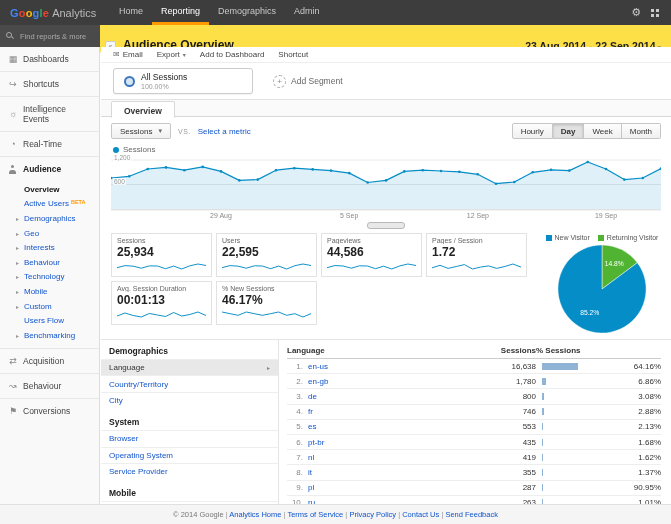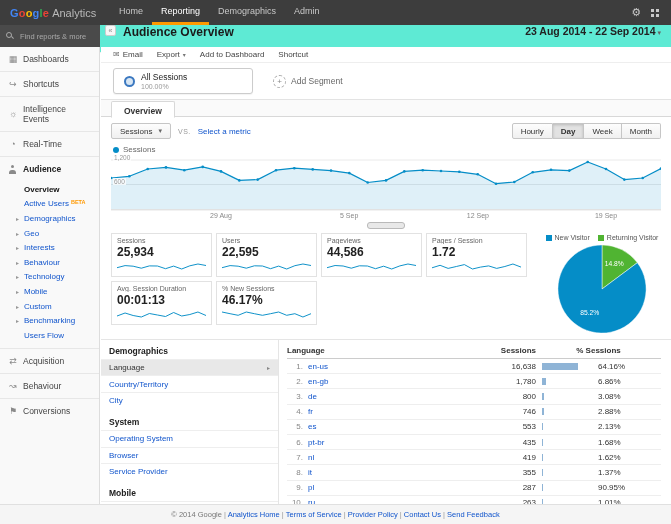--- a/index.html
+++ b/index.html
@@ -22,21 +22,21 @@
 
   
   #sidebar-search{position:absolute;top:25px;left:0;width:100px;height:22px;background:#4a4a4a;
                   display:flex;align-items:center;gap:4px;padding:0 6px;box-sizing:border-box}
   .search-icon{display:inline-block;width:8px;height:8px;position:relative;flex:0 0 auto}
   .search-icon::before{content:'';position:absolute;top:0;left:0;width:4px;height:4px;border:1px solid #a9a9a9;border-radius:50%}
   .search-icon::after{content:'';position:absolute;left:5px;top:5px;width:3px;height:1px;background:#a9a9a9;transform:rotate(45deg)}
   #sidebar-search input{flex:1;min-width:0;background:transparent;border:none;outline:none;color:#ddd;font-size:7.5px;font-family:inherit}
   #sidebar-search input::placeholder{color:#aaa}
 
-  #page-header{position:absolute;top:25px;left:100px;right:0;height:28px;background:#5eead4;display:flex;align-items:flex-start;
+  #page-header{position:absolute;top:25px;left:100px;right:0;height:28px;background:#fde047;display:flex;align-items:flex-end;
                border-bottom:1px solid #eee;box-sizing:border-box}
   .collapse-btn{width:11px;height:11px;margin-left:5px;border:1px solid #ccc;background:#f7f7f7;font-size:7px;line-height:9px;
                 text-align:center;color:#888;border-radius:2px;padding:0;cursor:pointer}
   #page-title{font-size:12px;font-weight:bold;color:#1a1a1a;margin:0 0 0 7px}
   .date-range{margin-left:auto;margin-right:10px;font-size:10.5px;font-weight:bold;color:#222;cursor:pointer;white-space:nowrap}
   .caret{font-size:7px;color:#666;margin-left:2px}
 
   
   #sidebar{position:absolute;top:47px;left:0;width:100px;bottom:19px;background:#f9f9f9;border-right:1px solid #ddd;
            box-sizing:border-box;overflow:hidden}
@@ -117,29 +117,29 @@
   .dim-header{font-size:8.5px;font-weight:bold;color:#222;padding:5px 8px 3px}
   .dim-header.gap{margin-top:4px}
   .dim-item{display:flex;align-items:center;font-size:8px;color:#15c;padding:3.2px 8px;border-top:1px solid #eee;cursor:pointer}
   .dim-item.sel{background:#e8e8e8;color:#333}
   .dim-arrow{margin-left:auto;color:#888;font-size:6px}
 
   #data-table{flex:1;display:flex;flex-direction:column;padding:2px 10px 0 8px;min-width:0}
   .t-head{display:flex;align-items:center;font-size:8px;font-weight:bold;color:#333;border-bottom:1px solid #ccc;padding:4px 0 3px}
   .th-lang{flex:1}
   .th-sess{width:90px;text-align:right}
-  .th-pct{width:125px;text-align:center}
+  .th-pct{width:125px;text-align:left}
   .t-row{display:flex;align-items:center;font-size:8px;border-bottom:1px solid #eee;padding:2.6px 0}
   .t-rank{width:16px;text-align:right;color:#888;margin-right:5px}
   .t-lang{flex:1;color:#15c;cursor:pointer}
   .t-sess{width:90px;text-align:right;color:#333}
   .t-pct{width:125px;display:flex;align-items:center}
   .bar-track{width:56px;height:7px;margin-left:6px}
   .bar-fill{height:100%;background:#8fb4d6}
-  .t-pct-text{flex:1;text-align:left;color:#333}
+  .t-pct-text{flex:1;text-align:right;color:#333}
 
   #footer{position:absolute;left:0;right:0;bottom:0;height:19px;background:#f5f5f5;border-top:1px solid #e0e0e0;
           display:flex;align-items:center;justify-content:center;font-size:7.5px;color:#777}
   #footer-links{display:inline}
   .flink{color:#15c;cursor:pointer;white-space:pre}
   .flink::before{content:" | ";color:#999}
 </style>
 </head>
 <body>
 
@@ -261,28 +261,28 @@
 
       </div>
 
       <div class="sub-item">
         <span class="sub-arrow">▸</span>
         <span class="sub-label">Custom</span>
 
       </div>
 
       <div class="sub-item">
+
+        <span class="sub-label">Users Flow</span>
+
+      </div>
+
+      <div class="sub-item">
         <span class="sub-arrow">▸</span>
         <span class="sub-label">Benchmarking</span>
-
-      </div>
-
-      <div class="sub-item">
-
-        <span class="sub-label">Users Flow</span>
 
       </div>
     </div>
   <div class="side-item">
     <span class="side-icon">⇄</span>
     <span class="side-label">Acquisition</span>
   </div>
   <div class="side-item">
     <span class="side-icon">↝</span>
     <span class="side-label">Behaviour</span>
@@ -510,26 +510,26 @@
           <div class="dim-item">
             <span>City</span>
 
           </div>
         </div>
       <div class="dim-header gap">System</div>
       <div></div>
       <div>
 
           <div class="dim-item">
+            <span>Browser</span>
+
+          </div>
+
+          <div class="dim-item">
             <span>Operating System</span>
-
-          </div>
-
-          <div class="dim-item">
-            <span>Browser</span>
 
           </div>
 
           <div class="dim-item">
             <span>Service Provider</span>
 
           </div>
         </div>
       <div class="dim-header gap">Mobile</div>
       <div>
@@ -673,14 +673,14 @@
 
     </div>
   </div>
 
 </main>
 
 <footer id="footer">
   <span>© 2014 Google</span>
   <span id="footer-links">
     
-  <a class="flink">Analytics Home</a><a class="flink">Terms of Service</a><a class="flink">Provider Policy</a><a class="flink">Contact Us</a><a class="flink">Send Feedback</a></span>
+  <a class="flink">Analytics Home</a><a class="flink">Terms of Service</a><a class="flink">Privacy Policy</a><a class="flink">Contact Us</a><a class="flink">Send Feedback</a></span>
 </footer>
 
 </body></html>

